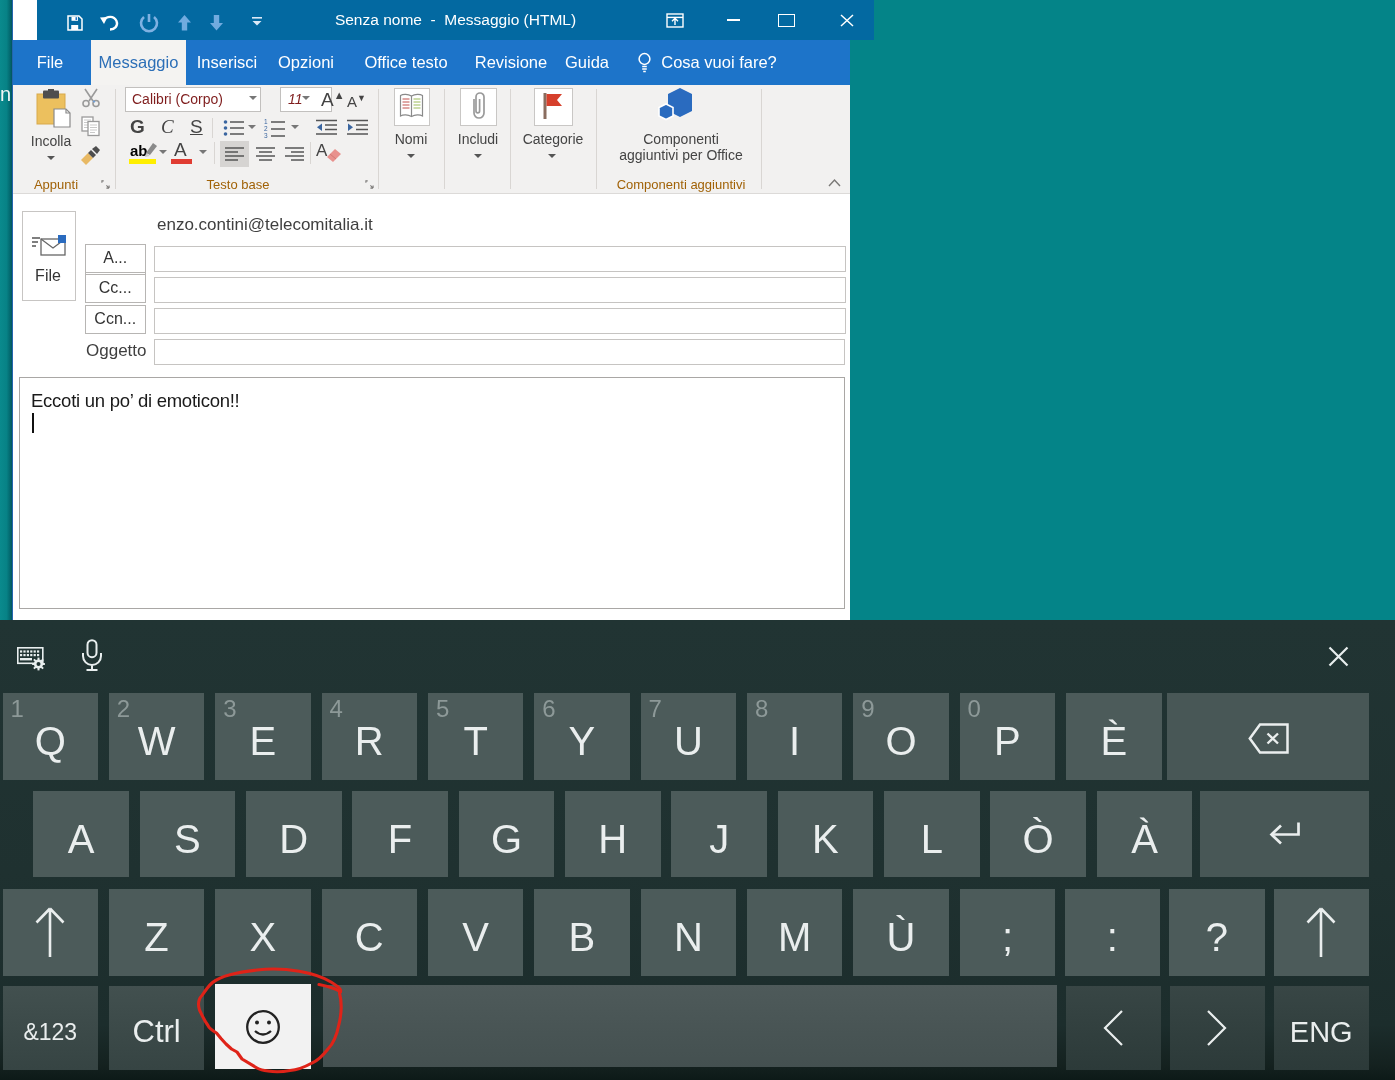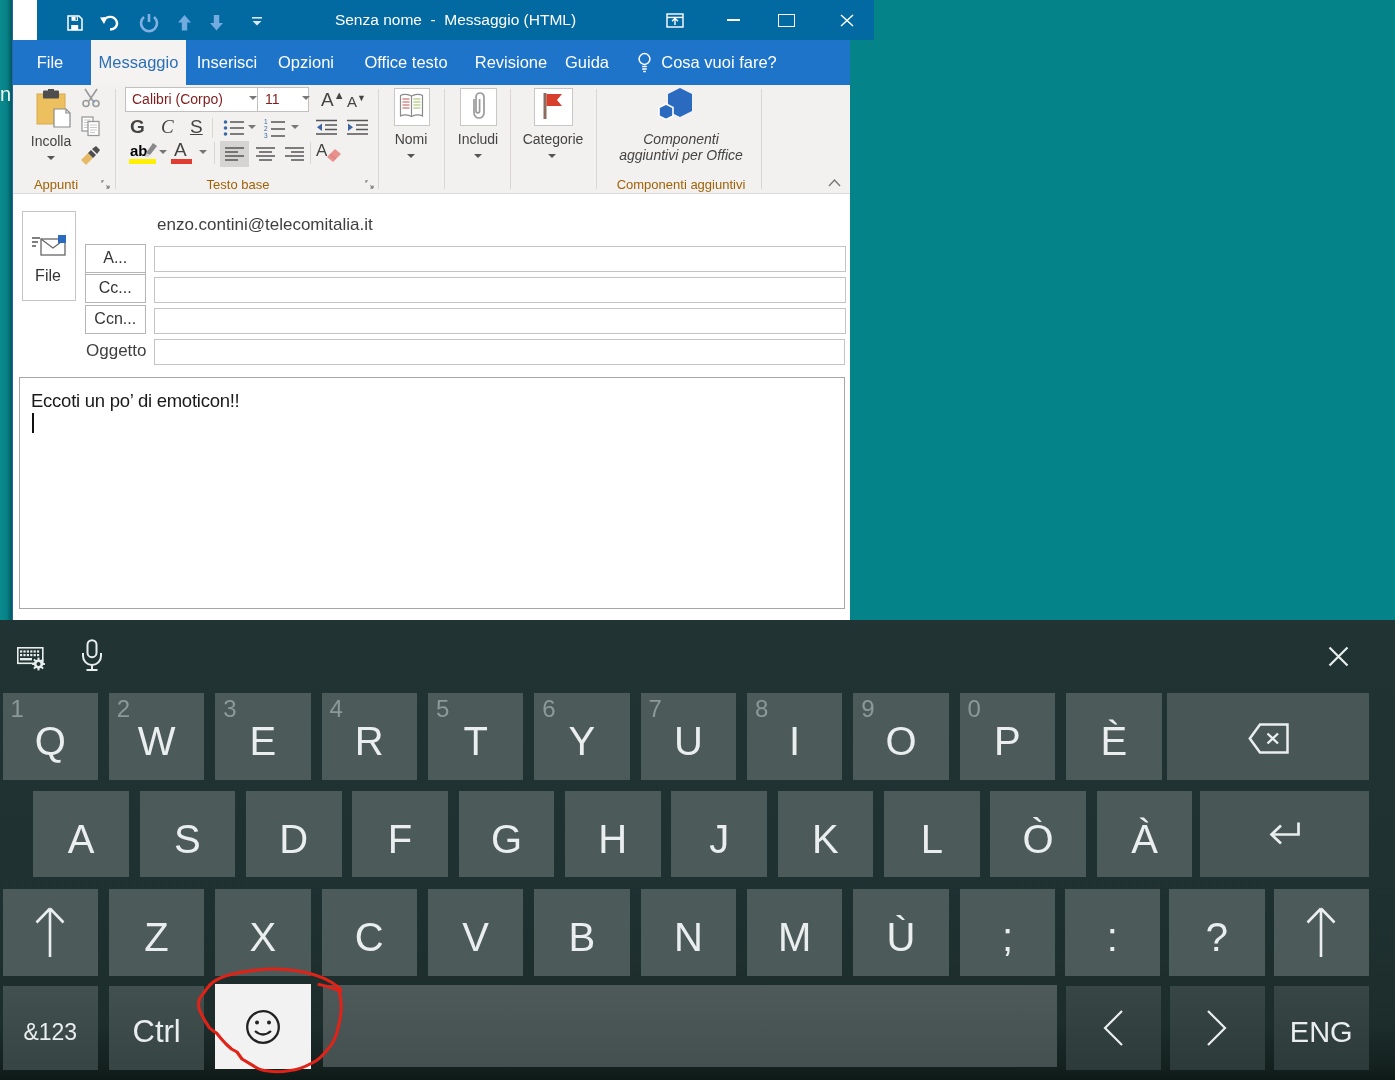--- a/index.html
+++ b/index.html
@@ -123,21 +123,21 @@
 <path d="M8 8 L13 13 L16 10 L11 5 Z" fill="#4e4e4e"></path>
 <path d="M12 4 l4 -3 l4 4 l-3 4 z" fill="#4e4e4e"></path>
 </svg>
 <div class="glabel" style="left:14px;width:58px;">Appunti</div>
 <svg class="launch" style="left:88px;top:180px" width="10" height="10" viewBox="0 0 10 10">
 <path d="M1 3 V1 H3 M6 6 L9 9 M9 9 v-3 M9 9 h-3" stroke="#7a7876" stroke-width="1.2" fill="none"></path>
 </svg>
 <div class="gsep" style="left:102px;"></div>
 <div class="combo" style="left:112px;top:87px;width:134px;height:23px;line-height:23px;"><span style="margin-left:6px;">Calibri (Corpo)</span></div>
 <div class="dna" style="left:236px;top:96px;border-top-color:#777;"></div>
-<div class="combo" style="left:244px;top:87px;width:50px;height:23px;line-height:23px;"><span style="margin-left:7px;">11</span></div>
+<div class="combo" style="left:267px;top:87px;width:50px;height:23px;line-height:23px;font-style:italic;"><span style="margin-left:7px;">11</span></div>
 <div class="dna" style="left:289px;top:96px;border-top-color:#777;"></div>
 <div class="abs" style="left:308px;top:89px;font-size:19px;color:#444;">A<span style="font-size:11px;vertical-align:7px;">▲</span></div>
 <div class="abs" style="left:334px;top:93px;font-size:15px;color:#444;">A<span style="font-size:9px;vertical-align:6px;">▼</span></div>
 <div class="abs" style="left:117px;top:116px;font-size:19px;font-weight:bold;color:#444;">G</div>
 <div class="abs" style="left:148px;top:116px;font-size:19px;font-style:italic;color:#444;font-family:'Liberation Serif',serif;">C</div>
 <div class="abs" style="left:177px;top:116px;font-size:19px;text-decoration:underline;color:#444;">S</div>
 <div class="abs" style="left:199px;top:118px;width:1px;height:20px;background:#d9d6d3;"></div>
 <svg class="abs" style="left:210px;top:119px" width="22" height="18" viewBox="0 0 22 18">
 <circle cx="2.5" cy="3" r="1.8" fill="#3b66a0"></circle>
       <circle cx="2.5" cy="9" r="1.8" fill="#3b66a0"></circle>
@@ -214,21 +214,21 @@
 <rect x="1.5" y="1" width="3" height="26" fill="#8a6d5f"></rect>
 <path d="M4.5 2 H20 L15 8 L20 14 H4.5 Z" fill="#d6402c"></path>
 </svg>
 <div class="rlabel" style="left:508px;top:131px;width:64px;">Categorie</div>
 <div class="dna" style="left:535px;top:154px;"></div>
 <div class="gsep" style="left:583px;"></div>
 <svg class="abs" style="left:643px;top:87px" width="40" height="37" viewBox="0 0 40 37">
 <path d="M24 1 L36 7 V24 L24 30 L12 24 V7 Z" fill="#2a6bbf"></path>
 <path d="M10 17 L17 20.5 V29 L10 32.5 L3 29 V20.5 Z" fill="#2a6bbf" stroke="#fff" stroke-width="1.6"></path>
 </svg>
-<div class="rlabel" style="left:588px;top:131px;width:160px;font-style:italic;">Componenti<br>aggiuntivi per Office</div>
+<div class="rlabel" style="left:588px;top:131px;width:160px;">Componenti<br>aggiuntivi per Office</div>
 <div class="glabel" style="left:588px;width:160px;">Componenti aggiuntivi</div>
 <div class="gsep" style="left:748px;"></div>
 <svg class="abs" style="left:815px;top:178px" width="13" height="9" viewBox="0 0 13 9">
 <path d="M1 8 L6.5 2 L12 8" fill="none" stroke="#7a7876" stroke-width="1.4"></path>
 </svg>
 <div class="abs" style="left:9px;top:211px;width:52px;height:88px;background:#fff;border:1px solid #c7c5c3;"></div>
 <svg class="abs" style="left:18px;top:234px" width="36" height="26" viewBox="0 0 36 26">
 <path d="M1 4 h8 M1 8 h6 M1 12 h4" stroke="#555" stroke-width="1.4"></path>
 <rect x="10" y="5" width="24" height="16" fill="#fff" stroke="#666" stroke-width="1.3"></rect>
 <path d="M10 5 L22 14 L34 5" fill="none" stroke="#666" stroke-width="1.2"></path>

